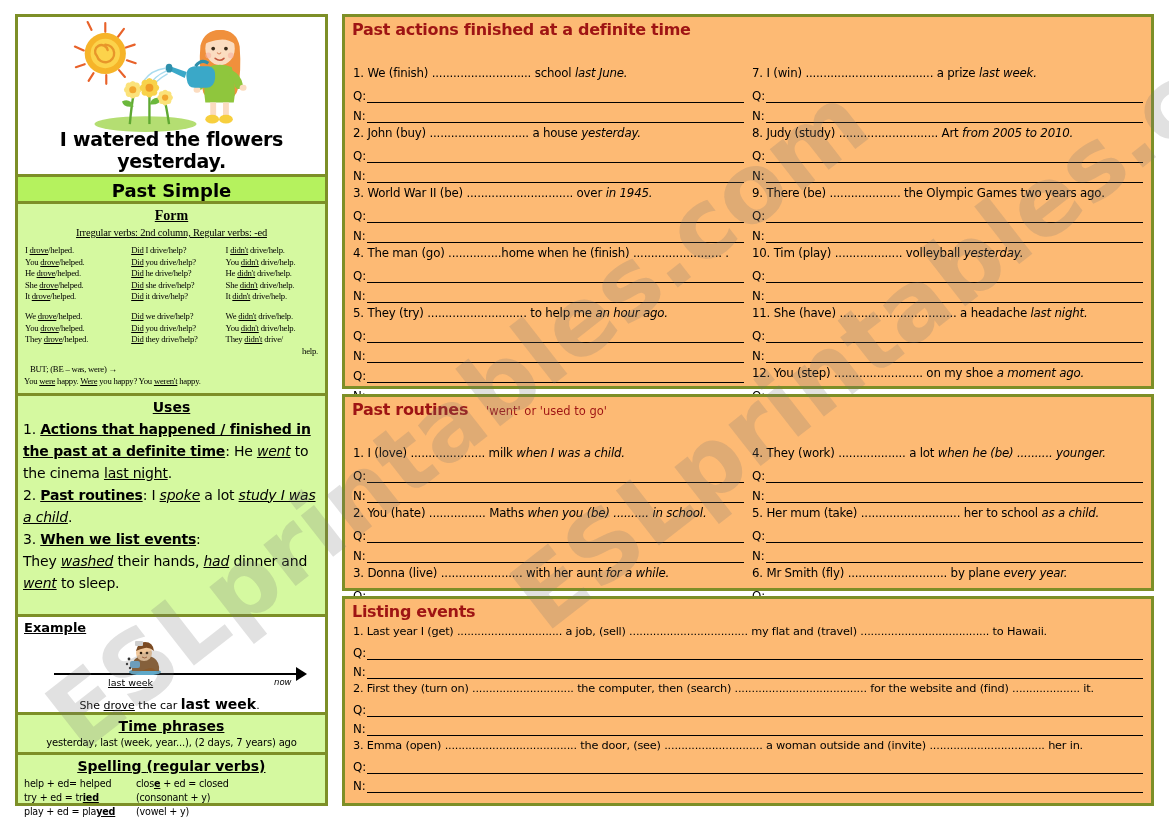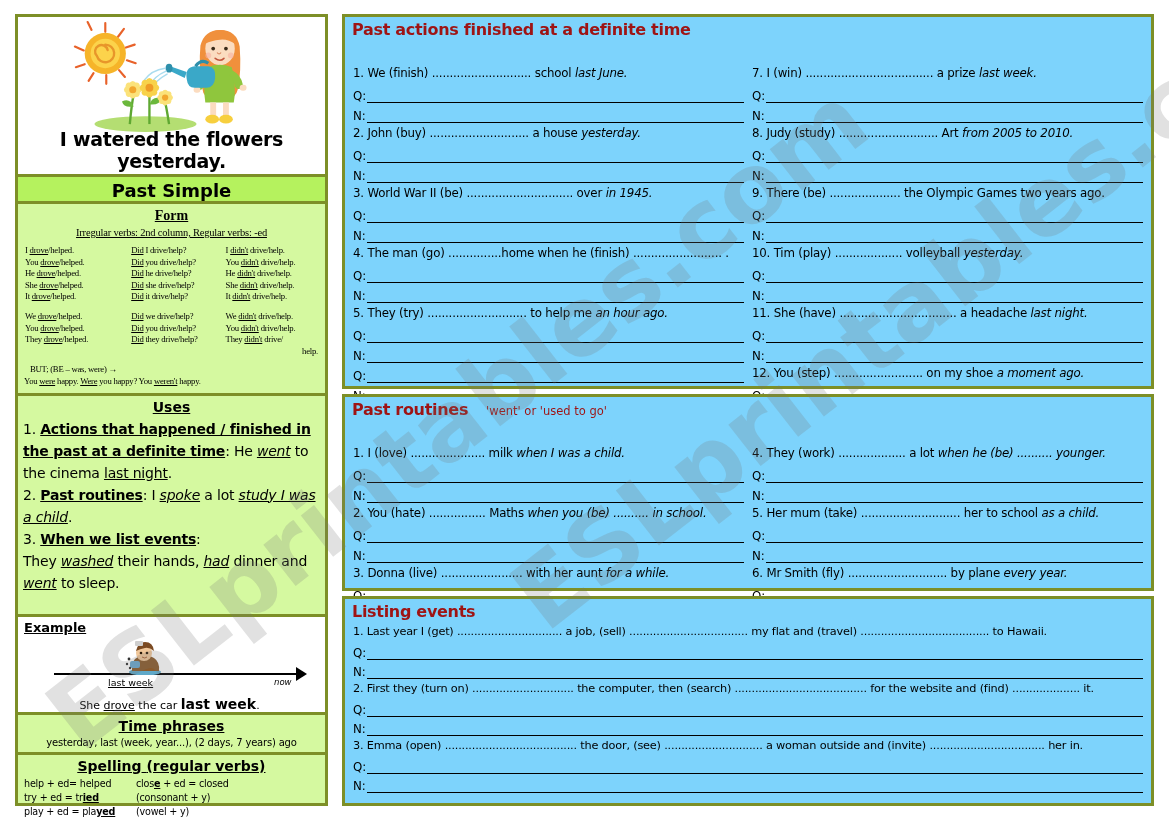--- a/index.html
+++ b/index.html
@@ -108,21 +108,21 @@
   .spell-row { font-size:9.6px; line-height:14px; letter-spacing:-0.2px; }
   .spell-row .ind { display:inline-block; width:112px; }
 
   
   #pron-section { padding:2px 6px 6px 6px;text-decoration:underline; }
   #pron-row { display:flex; justify-content:space-around; font-size:12px; margin-top:4px; }
 
   
   .rpanel {
     position:absolute; left:342px; width:812px;
-    border:3px solid #7d8f27; background:#7dd3fc;
+    border:3px solid #7d8f27; background:#fdba74;
   }
   #panel-definite { top:14px;  height:375px; }
   #panel-routines { top:394px; height:197px; }
   #panel-listing  { top:596px; height:210px; }
 
   .rheader {
     color:#9e1414; font-weight:bold; font-size:16px;
     padding:3px 0 1px 7px; letter-spacing:-0.3px;
   }
   .rheader .sub {

